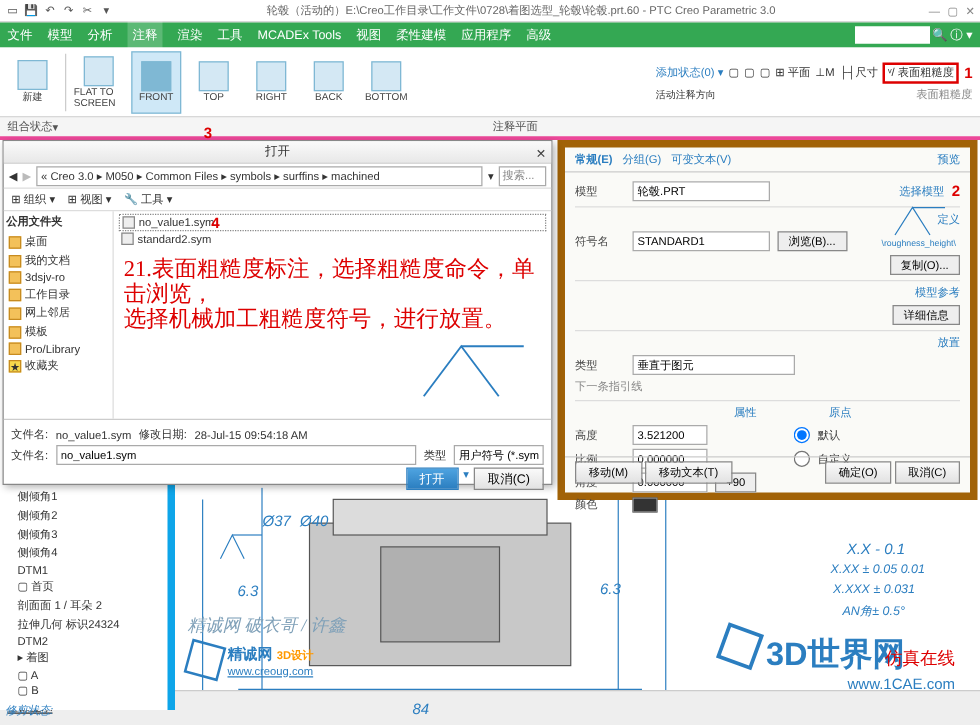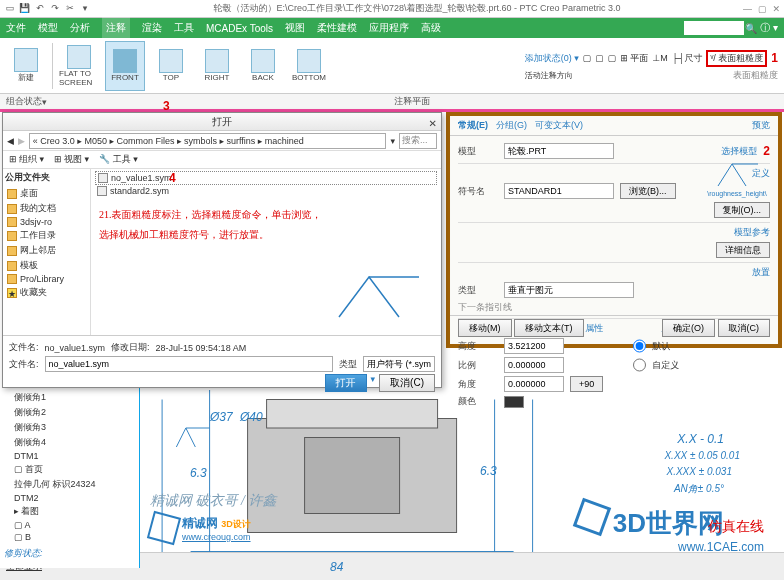--- a/index.html
+++ b/index.html
@@ -41,52 +41,52 @@
   .dlg-open .toolbar { height: 18px; display: flex; align-items: center; padding: 0 6px; gap: 10px; font-size: 9px; border-bottom: 1px solid #ddd; }
   .dlg-open .body { display: flex; height: 166px; }
   .dlg-open .folders { width: 88px; border-right: 1px solid #ddd; padding: 2px; }
   .dlg-open .folders .hdr { font-size: 9px; color: #333; font-weight: bold; margin-bottom: 2px; }
   .dlg-open .folders .itm { display: flex; align-items: center; gap: 3px; font-size: 9px; color: #333; padding: 1px 2px; }
   .dlg-open .folders .itm .fic { width: 10px; height: 10px; background: #f3c15a; border: 1px solid #c78b20; }
   .dlg-open .files { flex: 1; padding: 2px 4px; position: relative; }
   .dlg-open .files .file { display: flex; align-items: center; gap: 3px; font-size: 9px; padding: 1px 2px; }
   .dlg-open .files .file.sel { border: 1px dotted #888; }
   .dlg-open .files .fic { width: 10px; height: 10px; background: #eee; border: 1px solid #888; }
-  .dlg-open .annot { position: absolute; left: 8px; top: 36px; font-size: 10px; color: #d00; line-height: 20px; font-family: "SimSun"; }
+  .dlg-open .annot { position: absolute; left: 8px; top: 36px; font-size: 18px; color: #d00; line-height: 20px; font-family: "SimSun"; }
   .dlg-open .annot4 { position: absolute; left: 78px; top: 2px; color: #d00; font-size: 12px; font-weight: bold; }
   .dlg-open .preview { position: absolute; right: 12px; bottom: 8px; width: 100px; height: 60px; }
   .dlg-open .preview svg { width: 100%; height: 100%; }
   .dlg-open .ftr { border-top: 1px solid #ccc; padding: 3px 6px; font-size: 9px; }
   .dlg-open .ftr .row { display: flex; align-items: center; gap: 6px; margin-top: 2px; }
   .dlg-open .ftr input { height: 16px; border: 1px solid #aaa; font-size: 9px; padding: 0 3px; }
   .dlg-open .ftr .btns { display: flex; gap: 4px; margin-left: auto; }
   .dlg-open .ftr button { height: 18px; padding: 0 10px; font-size: 10px; border: 1px solid #888; background: linear-gradient(#fafafa,#e2e2e2); }
   .dlg-open .ftr button.primary { background: linear-gradient(#4ea3e0,#2b7ec0); color: #fff; border-color: #2b7ec0; }
   
   
-  .panel { position: absolute; right: 2px; top: 0; width: 336px; height: 236px; background: #fafaf7; border: 4px solid #a16207; z-index: 15; font-size: 9px; }
+  .panel { position: absolute; right: 2px; top: 0; width: 336px; height: 288px; background: #fafaf7; border: 6px solid #a16207; z-index: 15; font-size: 9px; }
   .panel .tabs { display: flex; gap: 8px; padding: 3px 8px; border-bottom: 1px solid #ccc; }
   .panel .tabs span { color: #2b7ec0; }
   .panel .sec { padding: 4px 8px; }
   .panel .row { display: flex; align-items: center; gap: 6px; margin: 3px 0; }
   .panel .row label { width: 40px; color: #444; }
   .panel .row input, .panel .row select { height: 16px; border: 1px solid #aaa; font-size: 9px; padding: 0 3px; }
   .panel .row button { height: 16px; border: 1px solid #888; background: #eee; font-size: 9px; padding: 0 8px; }
   .panel .grp { border-top: 1px solid #ddd; margin-top: 4px; padding-top: 3px; }
   .panel .grp .gt { color: #2b7ec0; font-size: 9px; margin-bottom: 2px; text-align: right; }
   .panel .right-prev { position: absolute; right: 6px; top: 44px; width: 70px; font-size: 9px; text-align: center; color: #666; }
   .panel .right-prev .rp { display: flex; justify-content: center; align-items: center; }
   .panel .ftr { position: absolute; bottom: 4px; left: 0; right: 0; display: flex; justify-content: space-between; padding: 3px 8px; border-top: 1px solid #ccc; }
   .panel .ftr button { height: 18px; padding: 0 10px; font-size: 9px; border: 1px solid #888; background: linear-gradient(#fafafa,#e2e2e2); }
   
   
   .drawing { position: absolute; left: 0; top: 278px; right: 0; bottom: 0; background: #fff; overflow: hidden; }
   .drawing svg { width: 100%; height: 100%; }
   
-  .tree { position: absolute; left: 0; top: 276px; width: 140px; height: 180px; background: #fff; font-size: 9px; padding: 2px 4px; border-right: 1px solid #0ea5e9; z-index: 5; }
+  .tree { position: absolute; left: 0; top: 276px; width: 140px; height: 180px; background: #fff; font-size: 9px; padding: 2px 4px; border-right: 6px solid #0ea5e9; z-index: 5; }
   .tree .itm { padding: 1px 0 1px 10px; color: #333; }
   
   .footerbar { position: absolute; bottom: 0; left: 0; right: 0; height: 28px; background: #eee; border-top: 1px solid #ccc; display: flex; align-items: center; font-size: 9px; padding: 0 6px; text-decoration: underline; }
   
   .wm1 { position: absolute; left: 150px; top: 380px; font-size: 14px; color: #7fa0b8; font-style: italic; font-family: "KaiTi","SimSun"; z-index: 30; }
   .wm2 { position: absolute; left: 150px; top: 402px; display: flex; align-items: center; gap: 4px; z-index: 30; }
   .wm2 .logo { width: 28px; height: 28px; border: 2px solid #2b7ec0; transform: rotate(15deg); }
   .wm3 { position: absolute; right: 60px; top: 390px; font-size: 26px; color: #2b7ec0; font-weight: bold; z-index: 30; }
   .wm4 { position: absolute; right: 20px; bottom: 44px; font-size: 14px; color: #d00; z-index: 30; }
   .wm5 { position: absolute; right: 20px; bottom: 26px; font-size: 12px; color: #2b7ec0; z-index: 30; }
@@ -389,20 +389,21 @@
     </div>
   </div>
 
   <div class="tree">
     <div class="itm">侧倾角1</div>
     <div class="itm">侧倾角2</div>
     <div class="itm">侧倾角3</div>
     <div class="itm">侧倾角4</div>
     <div class="itm">DTM1</div>
     <div class="itm">▢ 首页</div>
+    <div class="itm">剖面面 1 / 耳朵 2</div>
     <div class="itm">拉伸几何 标识24324</div>
     <div class="itm">DTM2</div>
     <div class="itm">▸ 着图</div>
     <div class="itm">▢ A</div>
     <div class="itm">▢ B</div>
     <div style="margin-top:4px;color:#2b7ec0;font-style:italic;">修剪状态:</div>
   </div>
 
   <div class="drawing">
     <svg viewBox="0 0 784 200">

